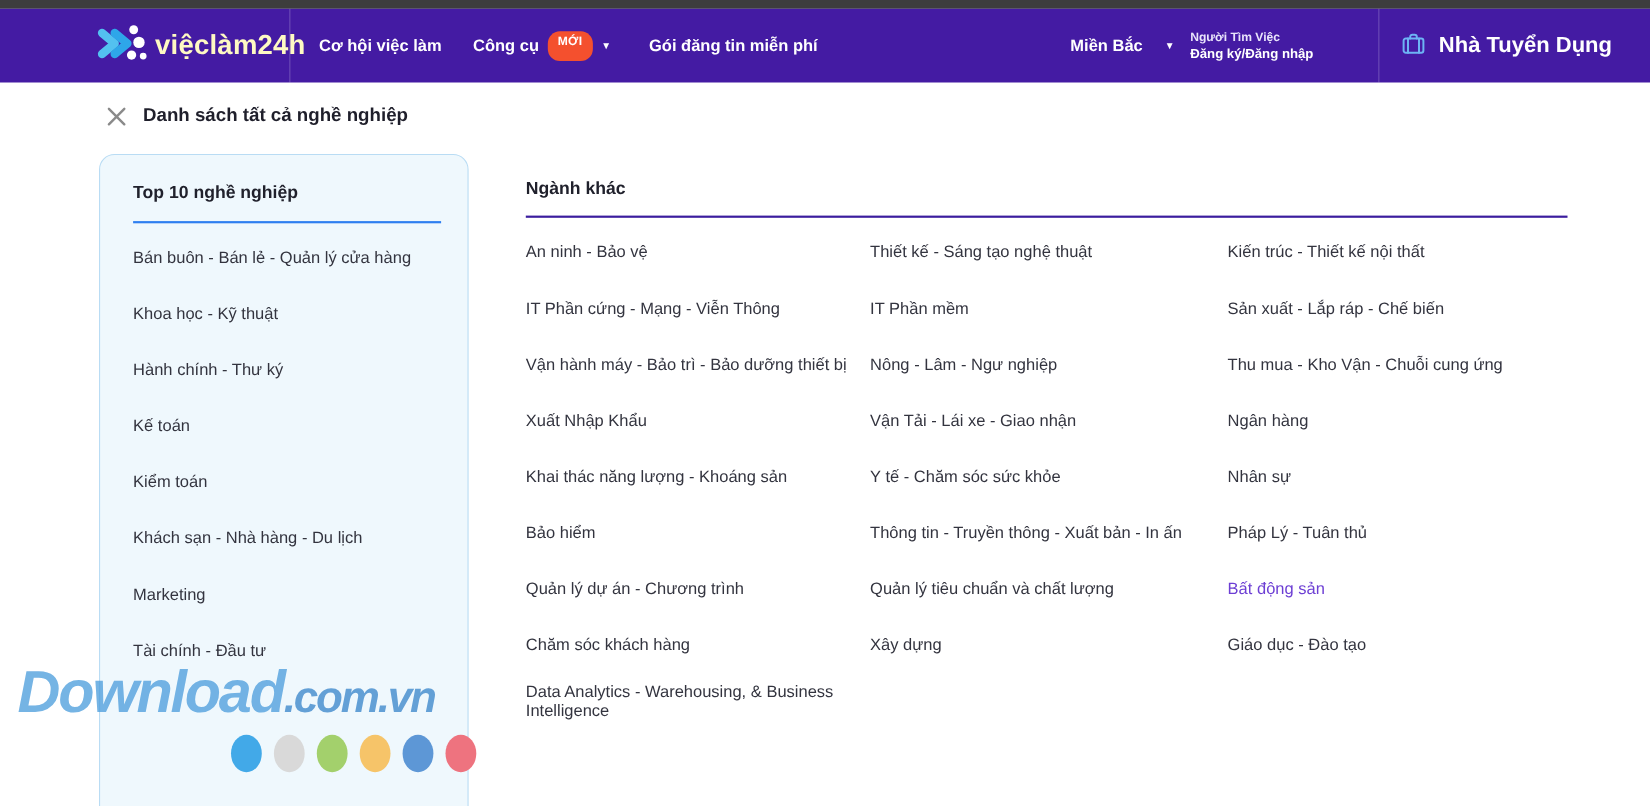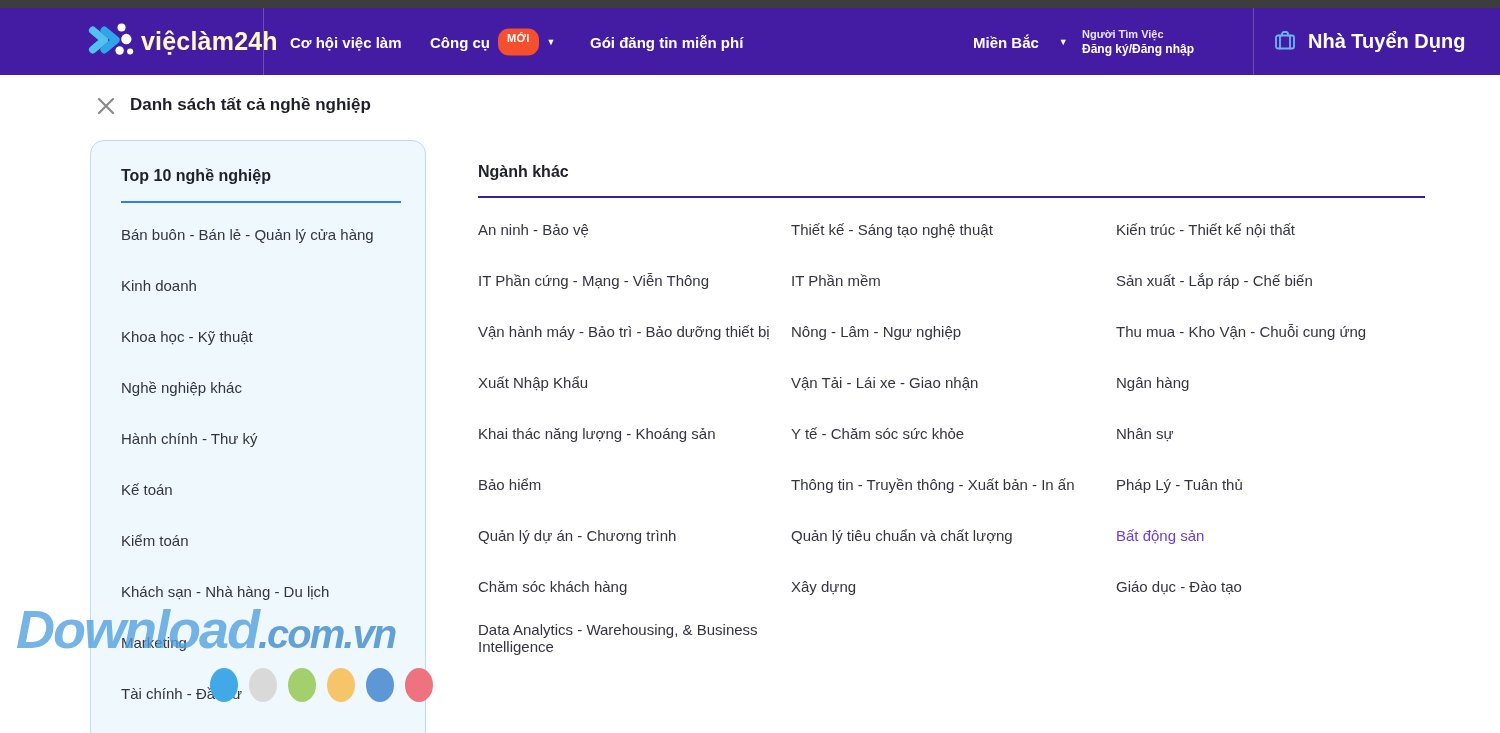--- a/index.html
+++ b/index.html
@@ -132,27 +132,21 @@
   <div class="page-title">Danh sách tất cả nghề nghiệp</div>
 
   <div class="sidebar-panel">
     <div class="sidebar-title">Top 10 nghề nghiệp</div>
     <div class="sidebar-underline"></div>
     <div class="sidebar-list">
       <div class="sidebar-item">
           <span>Bán buôn - Bán lẻ - Quản lý cửa hàng</span>
         </div>
       <div class="sidebar-item">
-          <span>Kinh doanh</span>
-        </div>
-      <div class="sidebar-item">
           <span>Khoa học - Kỹ thuật</span>
-        </div>
-      <div class="sidebar-item">
-          <span>Nghề nghiệp khác</span>
         </div>
       <div class="sidebar-item">
           <span>Hành chính - Thư ký</span>
         </div>
       <div class="sidebar-item">
           <span>Kế toán</span>
         </div>
       <div class="sidebar-item">
           <span>Kiểm toán</span>
         </div>

